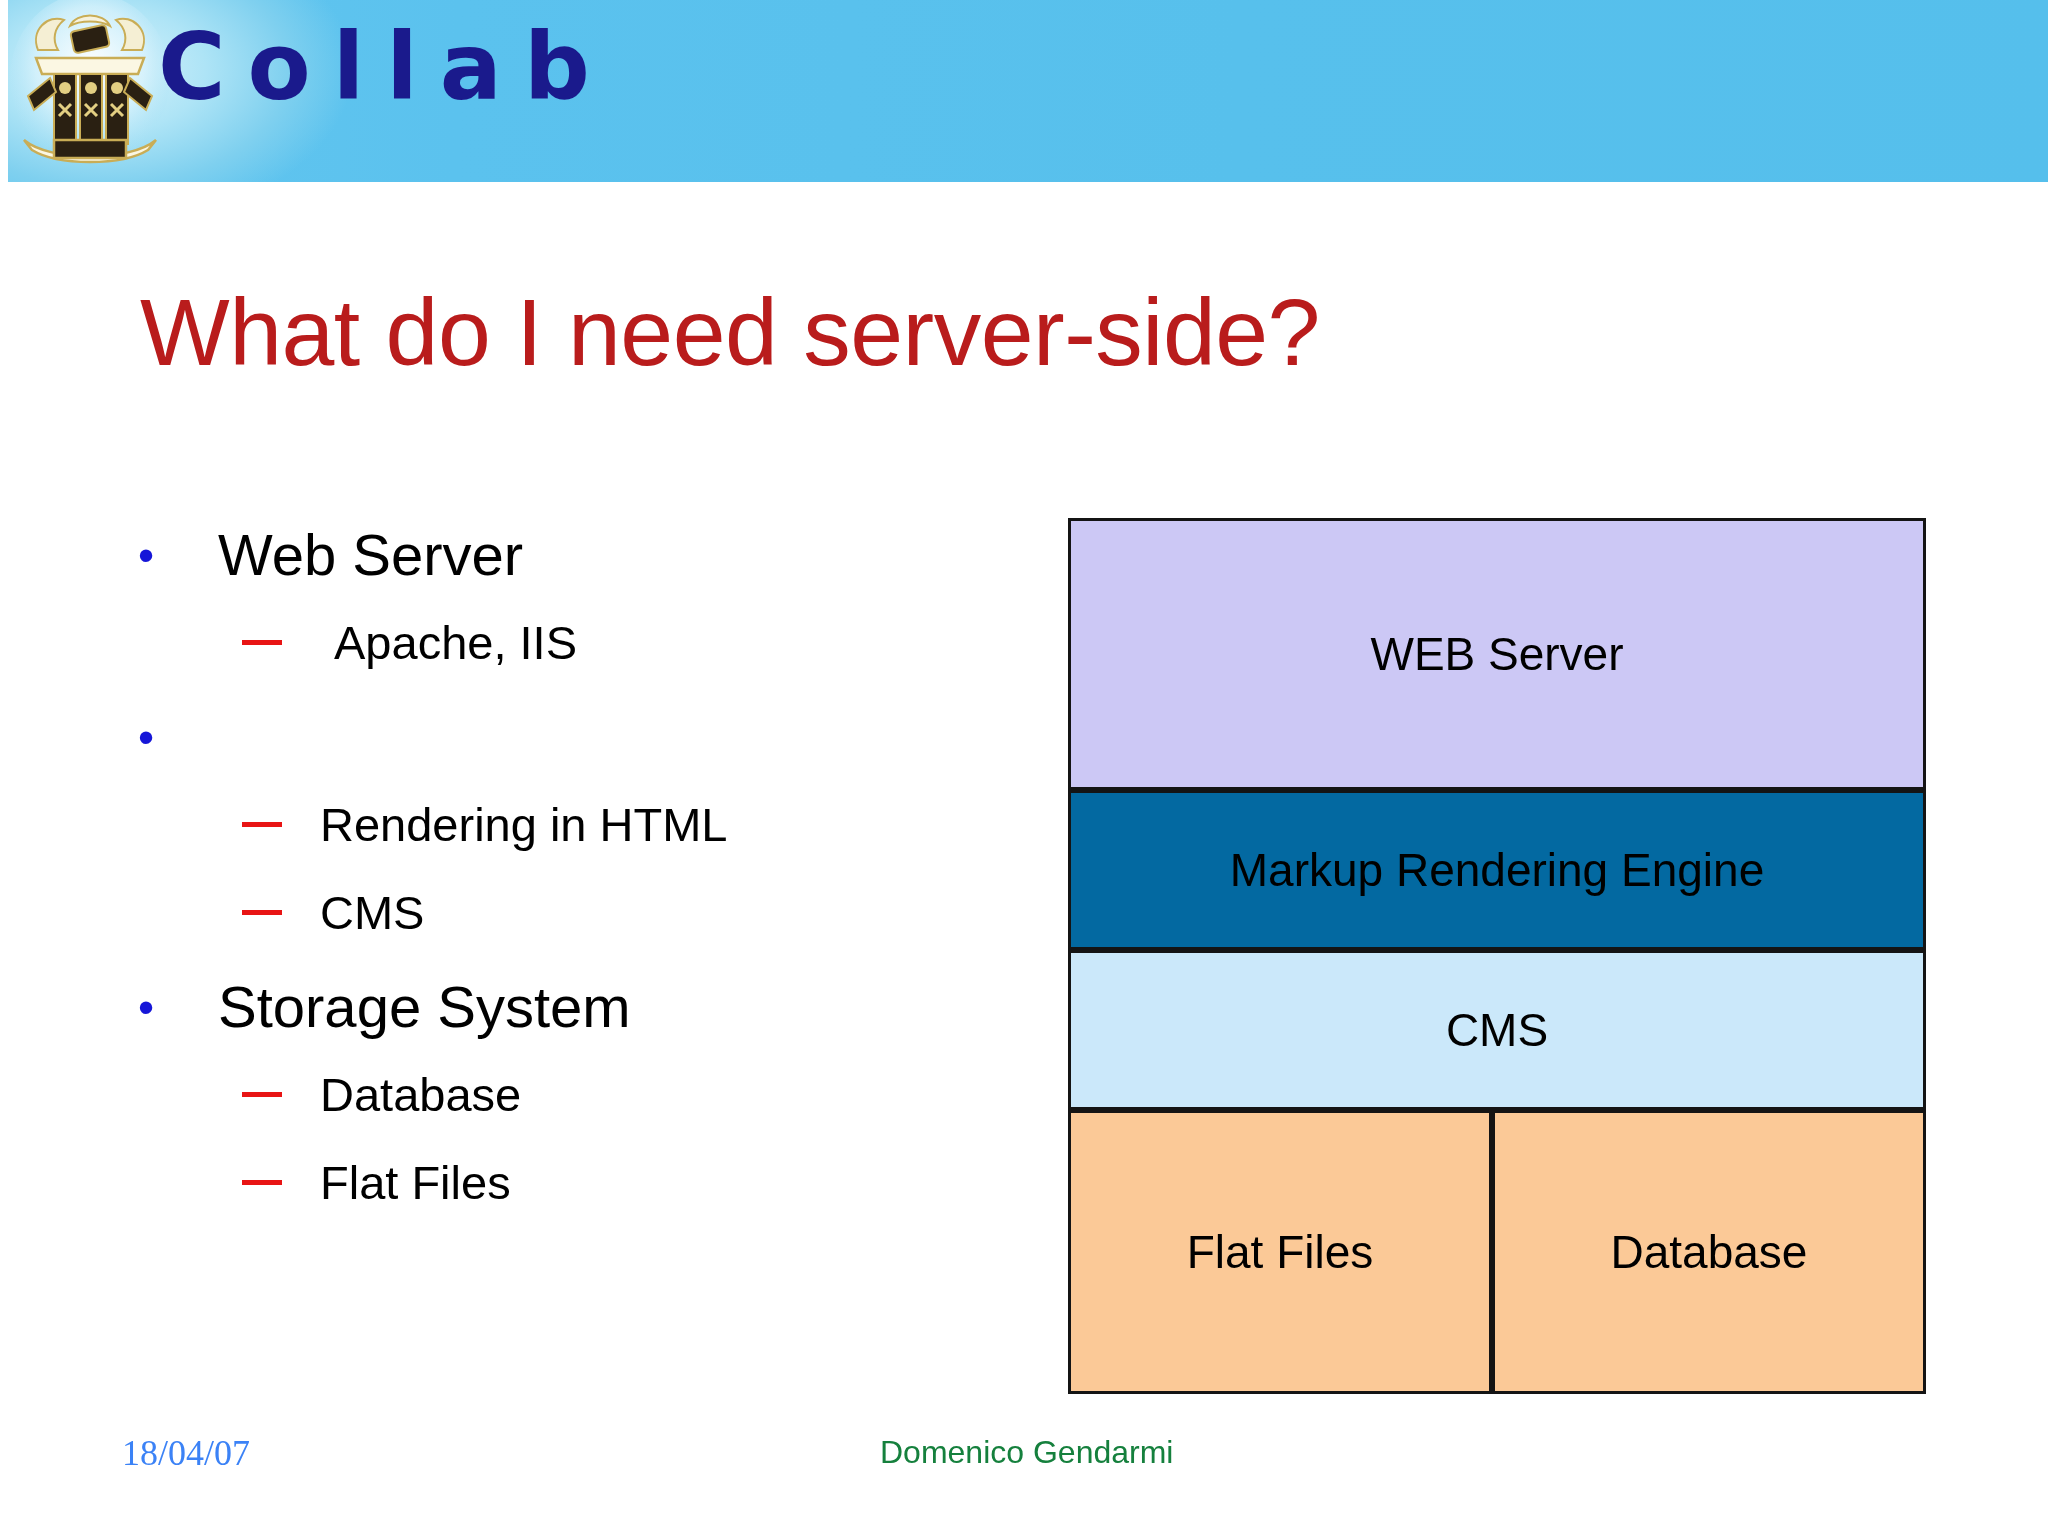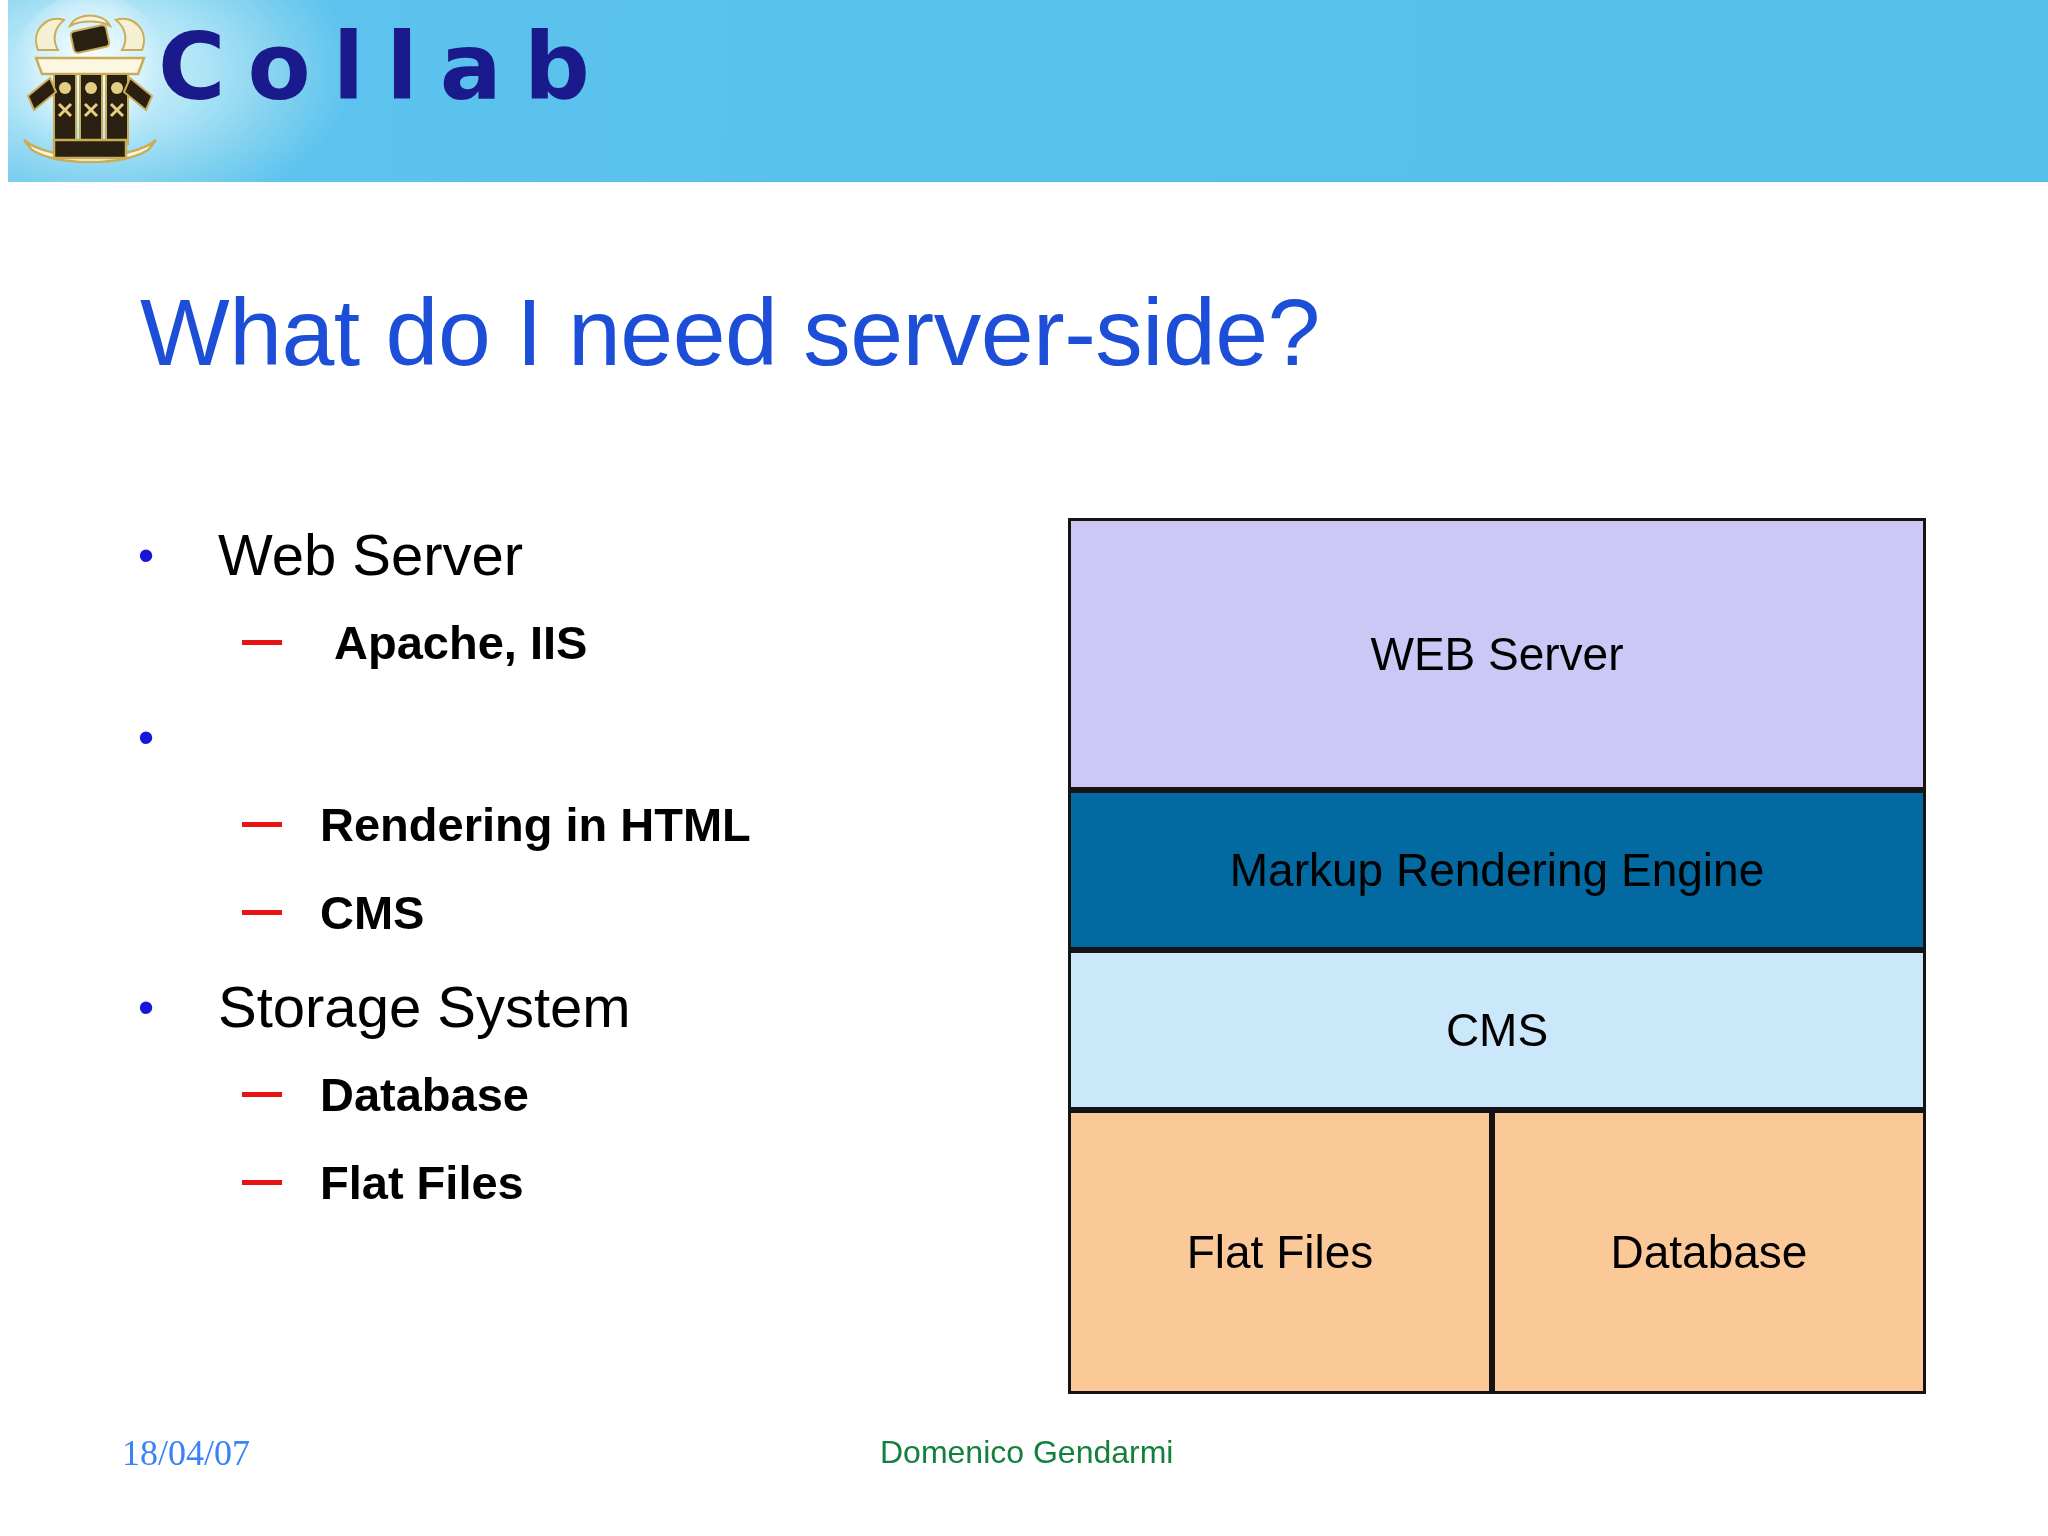--- a/index.html
+++ b/index.html
@@ -50,21 +50,21 @@
     height: 170px;
   }
 
   
   .slide-title {
     position: absolute;
     left: 140px;
     top: 283px;
     font-size: 95px;
     line-height: 1.05;
-    color: #1d4ed8;
+    color: #b91c1c;
     letter-spacing: -0.5px;
     white-space: nowrap;
   }
 
   
   .bullet-list {
     position: absolute;
     left: 130px;
     top: 516px;
     width: 800px;
@@ -109,21 +109,20 @@
     display: block;
     width: 40px;
     height: 5px;
     background: #e81414;
   }
   .lvl2 .txt {
     font-size: 47px;
     line-height: 66px;
     color: #000000;
     white-space: nowrap;
-    font-weight: bold;
   }
   .lvl2 .txt.extra-indent { padding-left: 14px; }
 
   
   .stack-diagram {
     position: absolute;
     left: 1068px;
     top: 518px;
     width: 858px;
     height: 876px;

